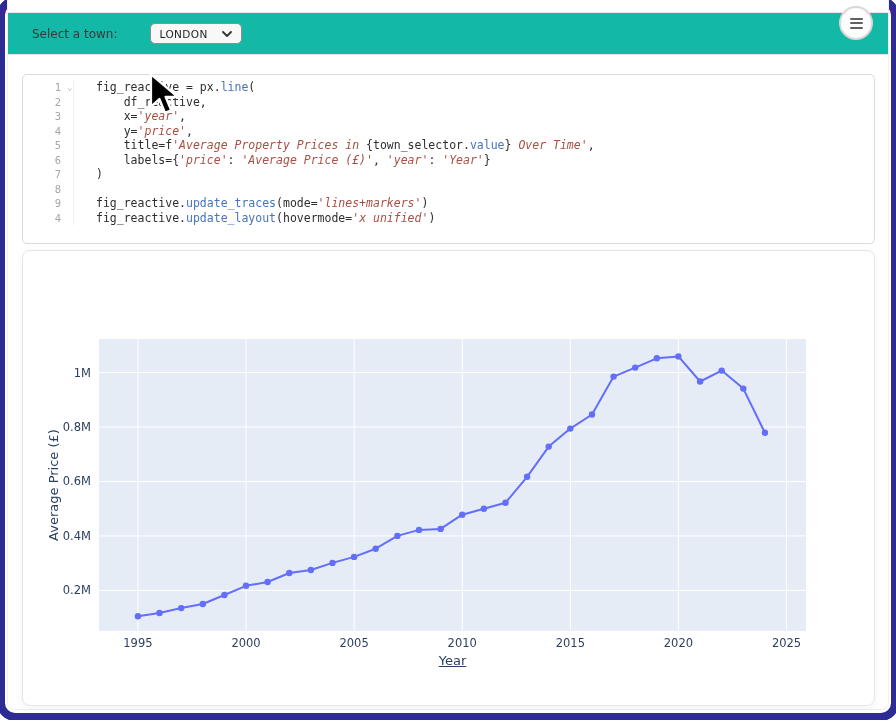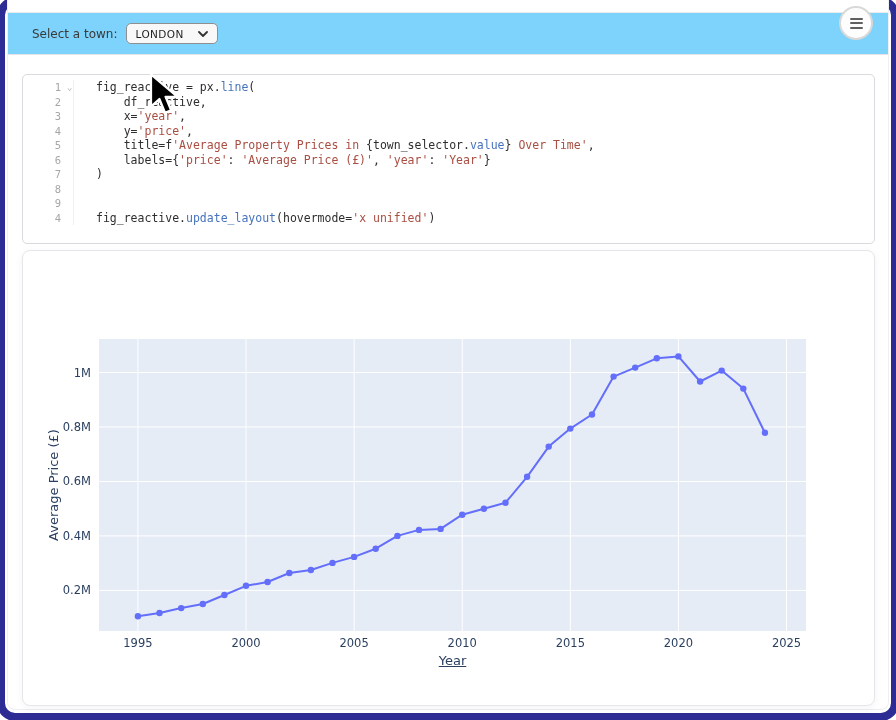--- a/index.html
+++ b/index.html
@@ -13,22 +13,22 @@
     border:8px solid #2c2c94; border-radius:18px; pointer-events:none; z-index:0;
   }
   
   .content-bg {
     position:absolute; left:7px; right:7px; top:0; bottom:10px;
     background:#fff; border-left:1px solid #f0f0f2; border-right:1px solid #f0f0f2;
     border-bottom:1px solid #ededf0; border-radius:0 0 8px 8px; z-index:1;
   }
   .toolbar {
     position:absolute; left:8px; right:8px; top:12px; height:43px; z-index:2;
-    background:#7dd3fc; border-top:1px solid #ebebee; border-bottom:1px solid #e5e5e9;
-    display:flex; align-items:center; padding-left:24px; box-sizing:border-box;
+    background:#14b8a6; border-top:1px solid #ebebee; border-bottom:1px solid #e5e5e9;
+    display:flex; align-items:center; padding-left:24px; box-sizing:border-box;gap:24px;
   }
   .toolbar-label { font-size:12px; color:#3a3a3a; margin-right:8px; }
   .select-box {
     width:92px; height:21px; box-sizing:border-box;
     border:1.5px solid #8f8f8f; border-radius:5px; background:#f8f8f8;
     display:flex; align-items:center; padding:0 9px; cursor:default;
   }
   .select-box .val { font-size:10.5px; color:#1e1e1e; letter-spacing:0.4px; flex:1; }
   .menu-btn {
     position:absolute; left:839px; top:6px; width:34px; height:34px; z-index:3;
@@ -45,21 +45,21 @@
     font-family:"DejaVu Sans Mono", monospace;
   }
   .code-line { display:flex; min-height:14.5px; line-height:14.5px; position:relative; }
   .code-line .ln {
     width:38px; flex:0 0 38px; text-align:right; padding-right:12px;
     color:#a6a6aa; font-size:10.5px; border-right:1px solid #efeff2; box-sizing:content-box;
   }
   .code-line .fold { position:absolute; left:44px; top:0; color:#b3b3b8; font-size:9px; }
   .code-line .lc { white-space:pre; font-size:11.5px; padding-left:22px; color:#2e2e2e; }
   .tk-p  { color:#2e2e2e; }
-  .tk-s  { color:#a94e42; }
+  .tk-s  { color:#a94e42;font-style:italic; }
   .tk-fn { color:#4673bd; }
 
   
   .chart-panel {
     position:absolute; left:22px; top:250px; width:853px; height:456px; z-index:2;
     background:#fff; border:1px solid #e6e6ea; border-radius:8px;
     box-shadow:0 2px 8px rgba(40,40,90,0.05); box-sizing:border-box;
   }
   .chart-title {
     position:absolute; left:50px; top:33px;
@@ -130,20 +130,21 @@
       <div class="code-line">
         <span class="ln">7</span>
         <span class="lc"><span class="tk-p">)</span></span>
       </div>
       <div class="code-line">
         <span class="ln">8</span>
         <span class="lc"></span>
       </div>
       <div class="code-line">
         <span class="ln">9</span>
+        <span class="lc"><span class="tk-p">fig_reactive.</span><span class="tk-fn">update_traces</span><span class="tk-p">(mode=</span><span class="tk-s">'lines+markers'</span><span class="tk-p">)</span></span>
       </div>
       <div class="code-line">
         <span class="ln">4</span>
         <span class="lc"><span class="tk-p">fig_reactive.</span><span class="tk-fn">update_layout</span><span class="tk-p">(hovermode=</span><span class="tk-s">'x unified'</span><span class="tk-p">)</span></span>
       </div>
     </div>
 </div>
 
 <svg class="cursor-pointer" width="34" height="42" viewBox="0 0 24 30">
   <polygon points="2,1 2,24 8,18.6 12,28.4 16.4,26.6 12.4,17 21,17" fill="#000" stroke="#fff" stroke-width="1.6" stroke-linejoin="round"></polygon>

